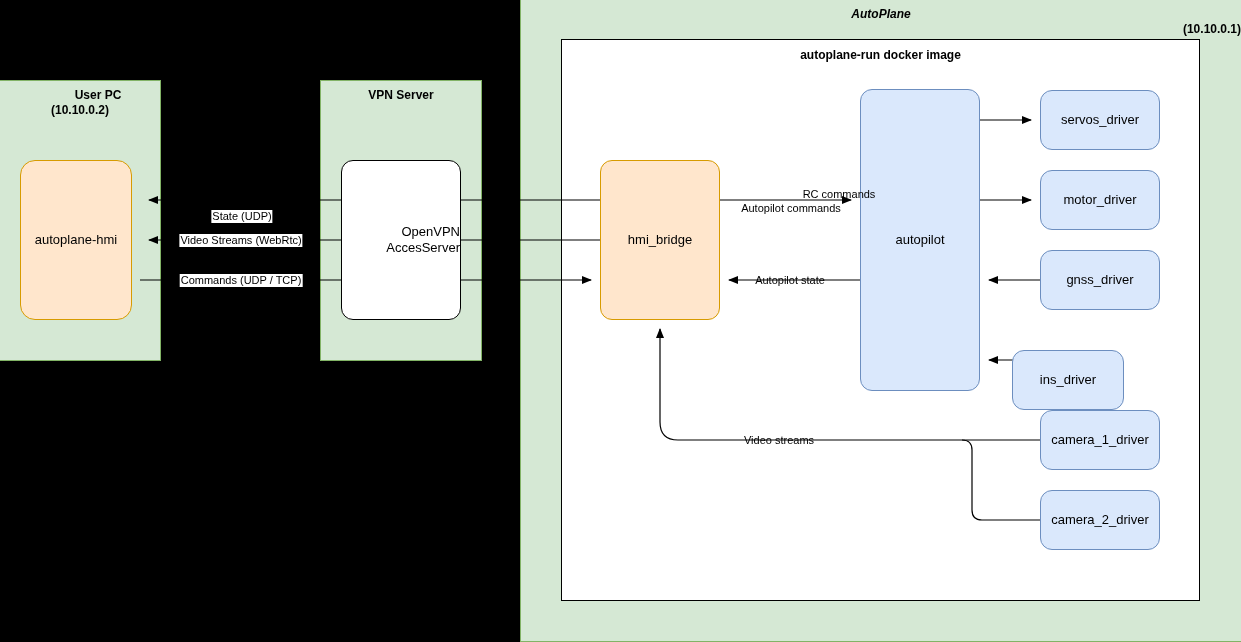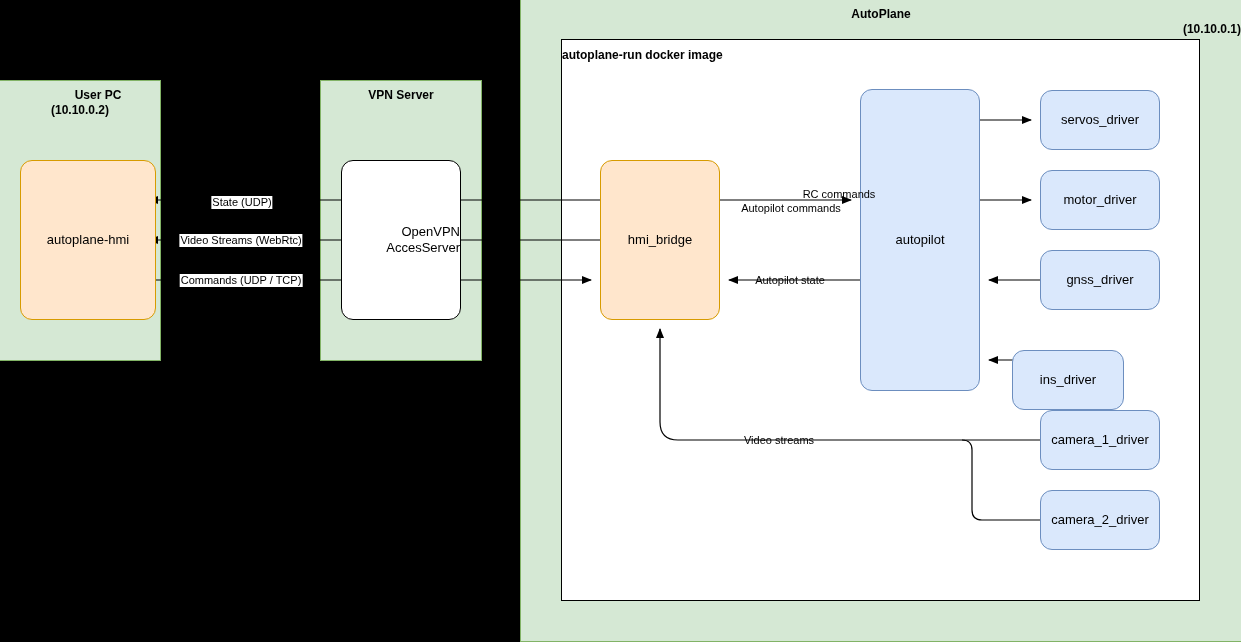--- a/index.html
+++ b/index.html
@@ -69,20 +69,21 @@
   .panel-white {
     position: absolute;
     background: #ffffff;
     border: 1px solid #000000;
     box-sizing: border-box;
   }
   .panel-title {
     position: absolute;
     left: 0;
     right: 0;
+    text-align: center;
     font-size: 12px;
     font-weight: bold;
     color: #000000;
   }
   .edge-label {
     position: absolute;
     font-size: 11px;
     color: #000000;
     background: #ffffff;
     white-space: nowrap;
@@ -105,21 +106,21 @@
   <div class="zone" style="left:-1px; top:80px; width:162px; height:281px;">
     <div class="zone-title" style="top:7px;padding-left:36px;">User PC</div>
     <div class="zone-title" style="top:22px;">(10.10.0.2)</div>
   </div>
 
   <div class="zone" style="left:320px; top:80px; width:162px; height:281px;">
     <div class="zone-title" style="top:7px;">VPN Server</div>
   </div>
 
   <div class="zone" style="left:520px; top:-1px; width:722px; height:643px;">
-    <div class="zone-title" style="top:7px;">AutoPlane</div>
+    <div class="zone-title" style="top:7px;font-style:italic;">AutoPlane</div>
     <div class="zone-title" style="top:22px;text-align:right;">(10.10.0.1)</div>
   </div>
 
   <div class="panel-white" style="left:561px; top:39px; width:639px; height:562px;">
     <div class="panel-title" style="top:8px;">autoplane-run docker image</div>
   </div>
 
   <svg class="layer" viewBox="0 0 1241 642" xmlns="http://www.w3.org/2000/svg">
     <defs>
       <marker id="arrowR" markerWidth="10" markerHeight="10" refX="9" refY="4" orient="auto" markerUnits="userSpaceOnUse">
@@ -150,21 +151,21 @@
 
     <path d="M1040,280 L989,280" stroke="#000000" stroke-width="1.2" fill="none" marker-end="url(#arrowL)"></path>
 
     <path d="M1040,360 L989,360" stroke="#000000" stroke-width="1.2" fill="none" marker-end="url(#arrowL)"></path>
 
     <path d="M1040,440 L678,440 Q660,440 660,422 L660,329" stroke="#000000" stroke-width="1.2" fill="none" marker-end="url(#arrowR)"></path>
 
     <path d="M1040,520 L982,520 Q972,520 972,510 L972,450 Q972,440 962,440" stroke="#000000" stroke-width="1.2" fill="none"></path>
   </svg>
 
-  <div class="node node-orange" style="left:20px; top:160px; width:136px; height:160px;">
+  <div class="node node-orange" style="left:20px; top:160px; width:112px; height:160px;border-radius:15px;">
     <span>autoplane-hmi</span>
   </div>
 
   <div class="node node-white" style="left:341px; top:160px; width:120px; height:160px; flex-direction:column;">
     <span>OpenVPN</span>
     <span>AccesServer</span>
   </div>
 
   <div class="node node-orange" style="left:600px; top:160px; width:120px; height:160px;">
     <span>hmi_bridge</span>
@@ -191,21 +192,21 @@
   </div>
 
   <div class="node node-blue" style="left:1040px; top:410px; width:120px; height:60px;">
     <span>camera_1_driver</span>
   </div>
 
   <div class="node node-blue" style="left:1040px; top:490px; width:120px; height:60px;">
     <span>camera_2_driver</span>
   </div>
 
-  <div class="edge-label centered" style="left:242px; top:196px;">State (UDP)</div>
+  <div class="edge-label centered" style="left:242px; top:210px;">State (UDP)</div>
 
   <div class="edge-label centered" style="left:241px; top:234px;">Video Streams (WebRtc)</div>
 
   <div class="edge-label centered" style="left:241px; top:274px;">Commands (UDP / TCP)</div>
 
   <div class="edge-label centered nobg" style="left:791px; top:188px;margin-left:48px;">RC commands</div>
 
   <div class="edge-label centered nobg" style="left:791px; top:202px;">Autopilot commands</div>
 
   <div class="edge-label centered nobg" style="left:790px; top:274px;">Autopilot state</div>

